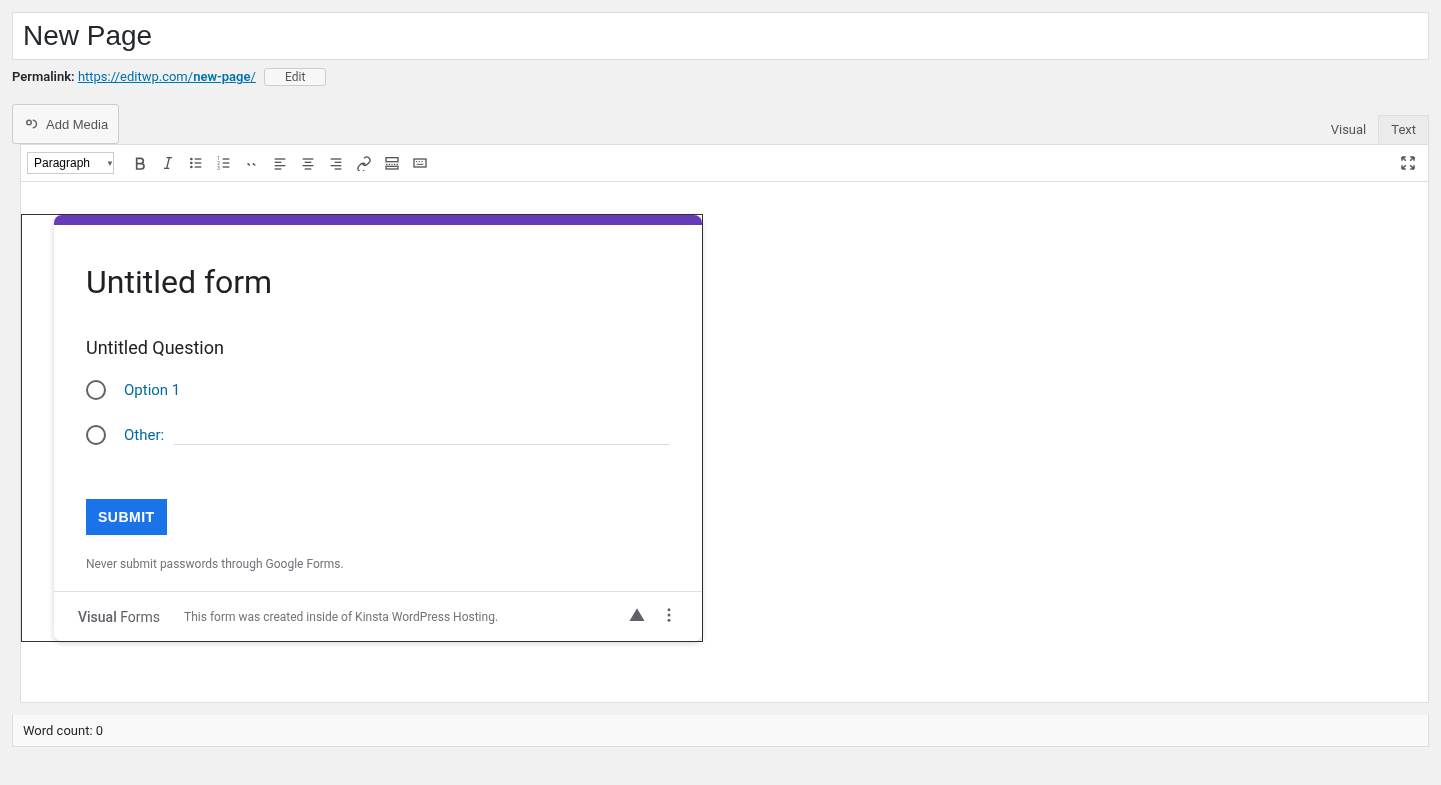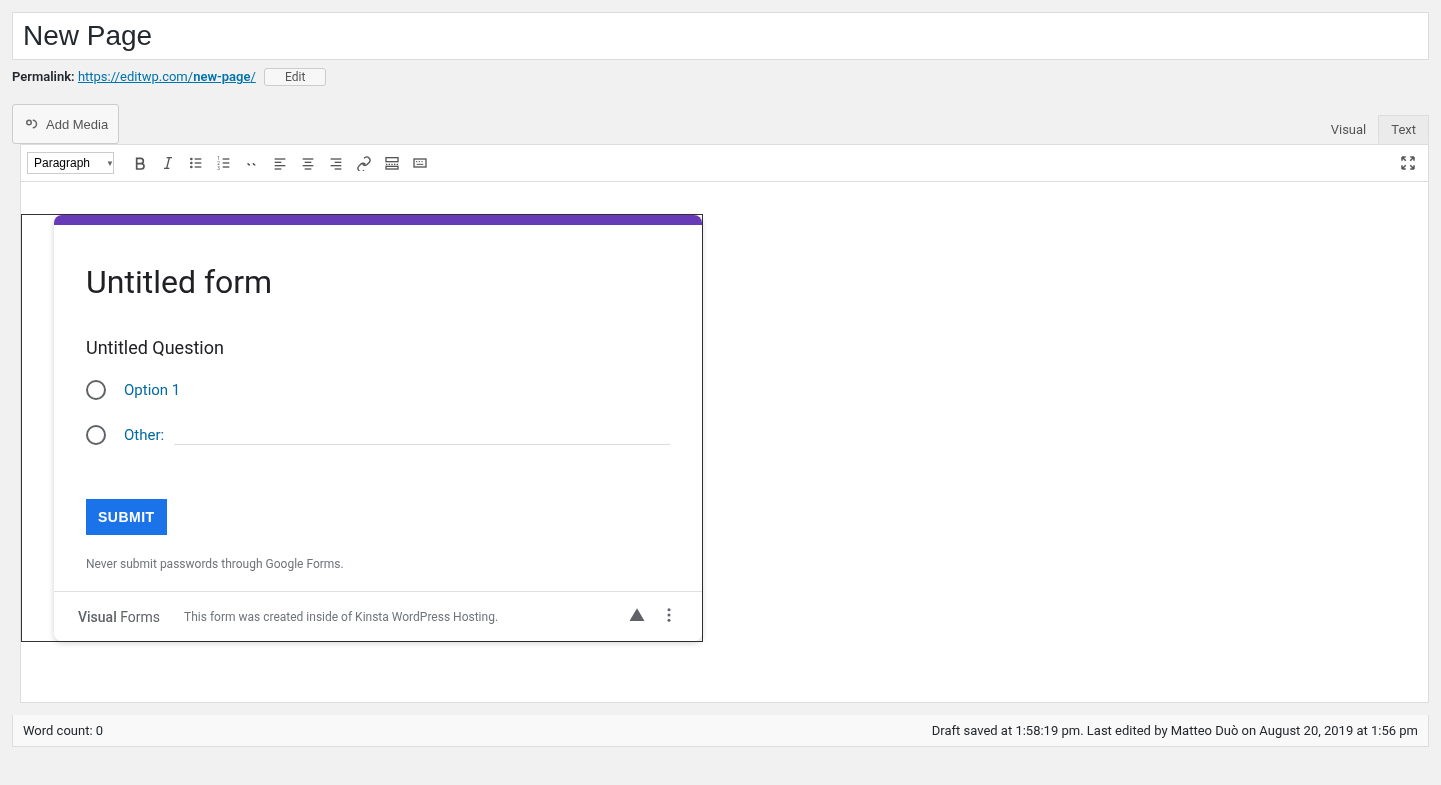--- a/index.html
+++ b/index.html
@@ -203,15 +203,14 @@
                   <circle cx="12" cy="19" r="2" fill="#5f6368"></circle>
                 </svg></span>
           </div>
         </div>
       </div>
     </div>
   </div>
 
   <div class="status-bar">
     <div><span>Word count: </span><span>0</span></div>
-    <div>Draft saved at 1:58:19 pm. Last edited by Matteo Duò on August 20, 2019 at 1:56 pm</div>
   </div>
 </div>
 
 </body></html>

